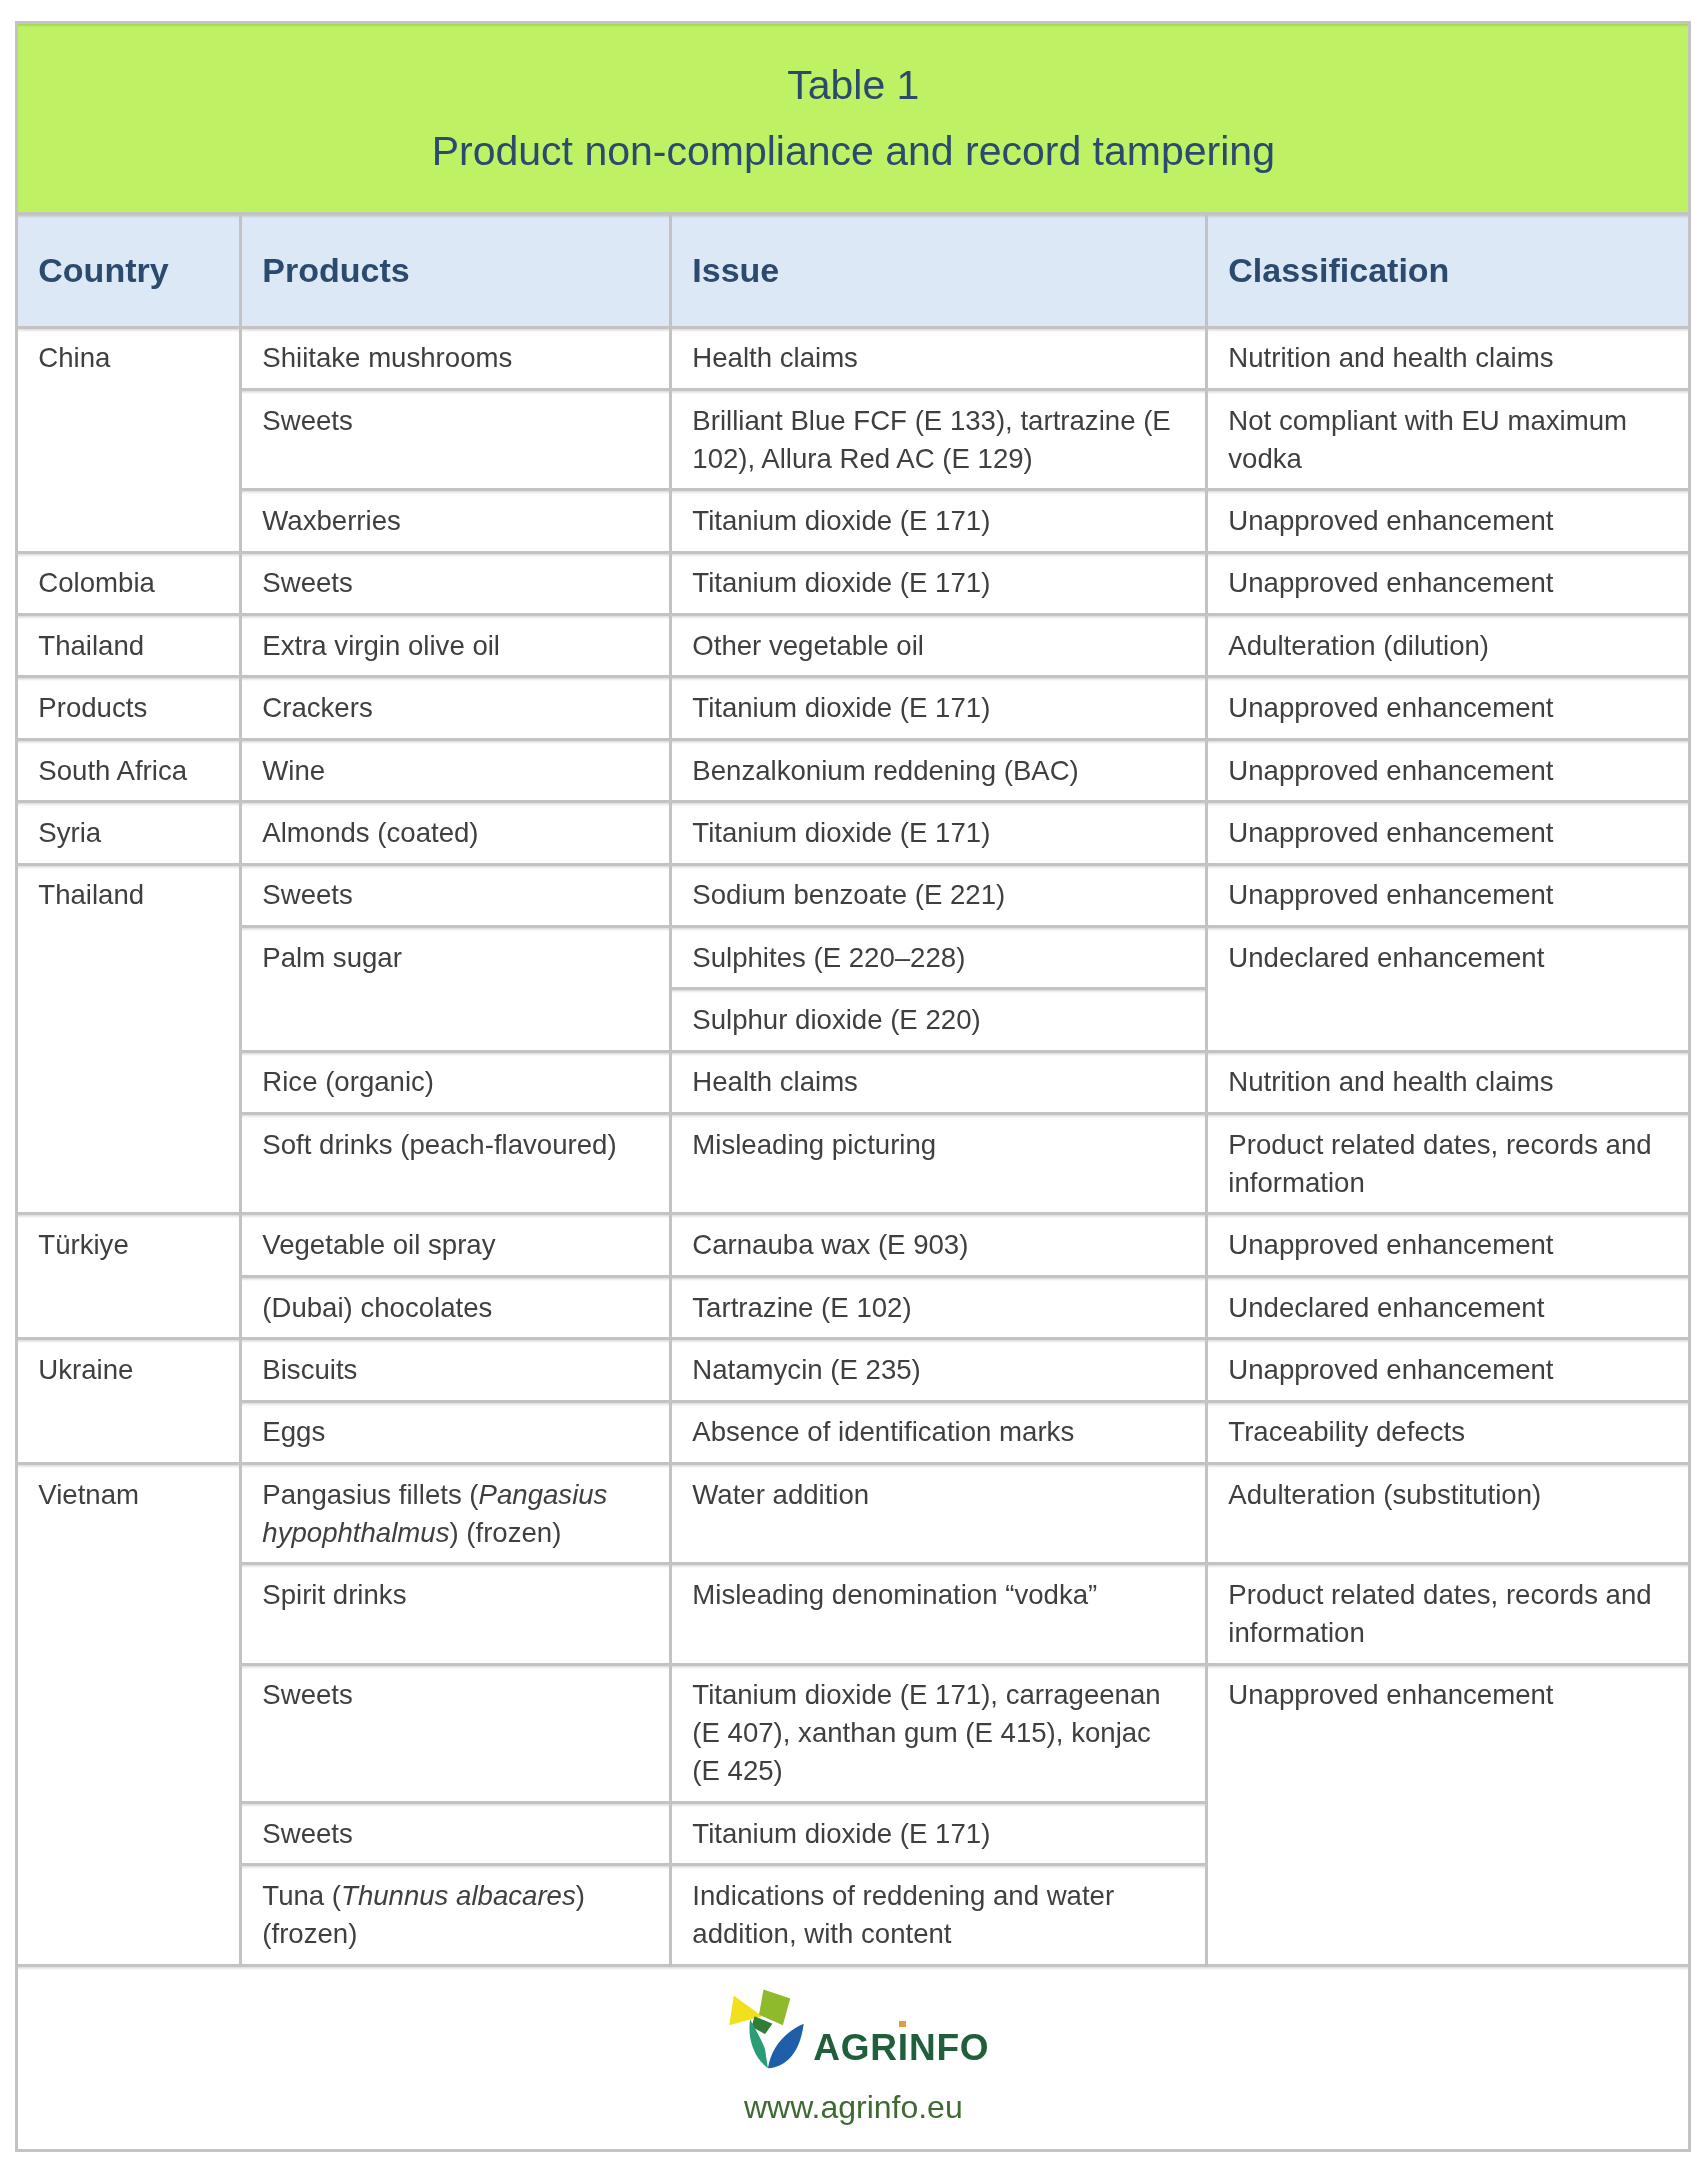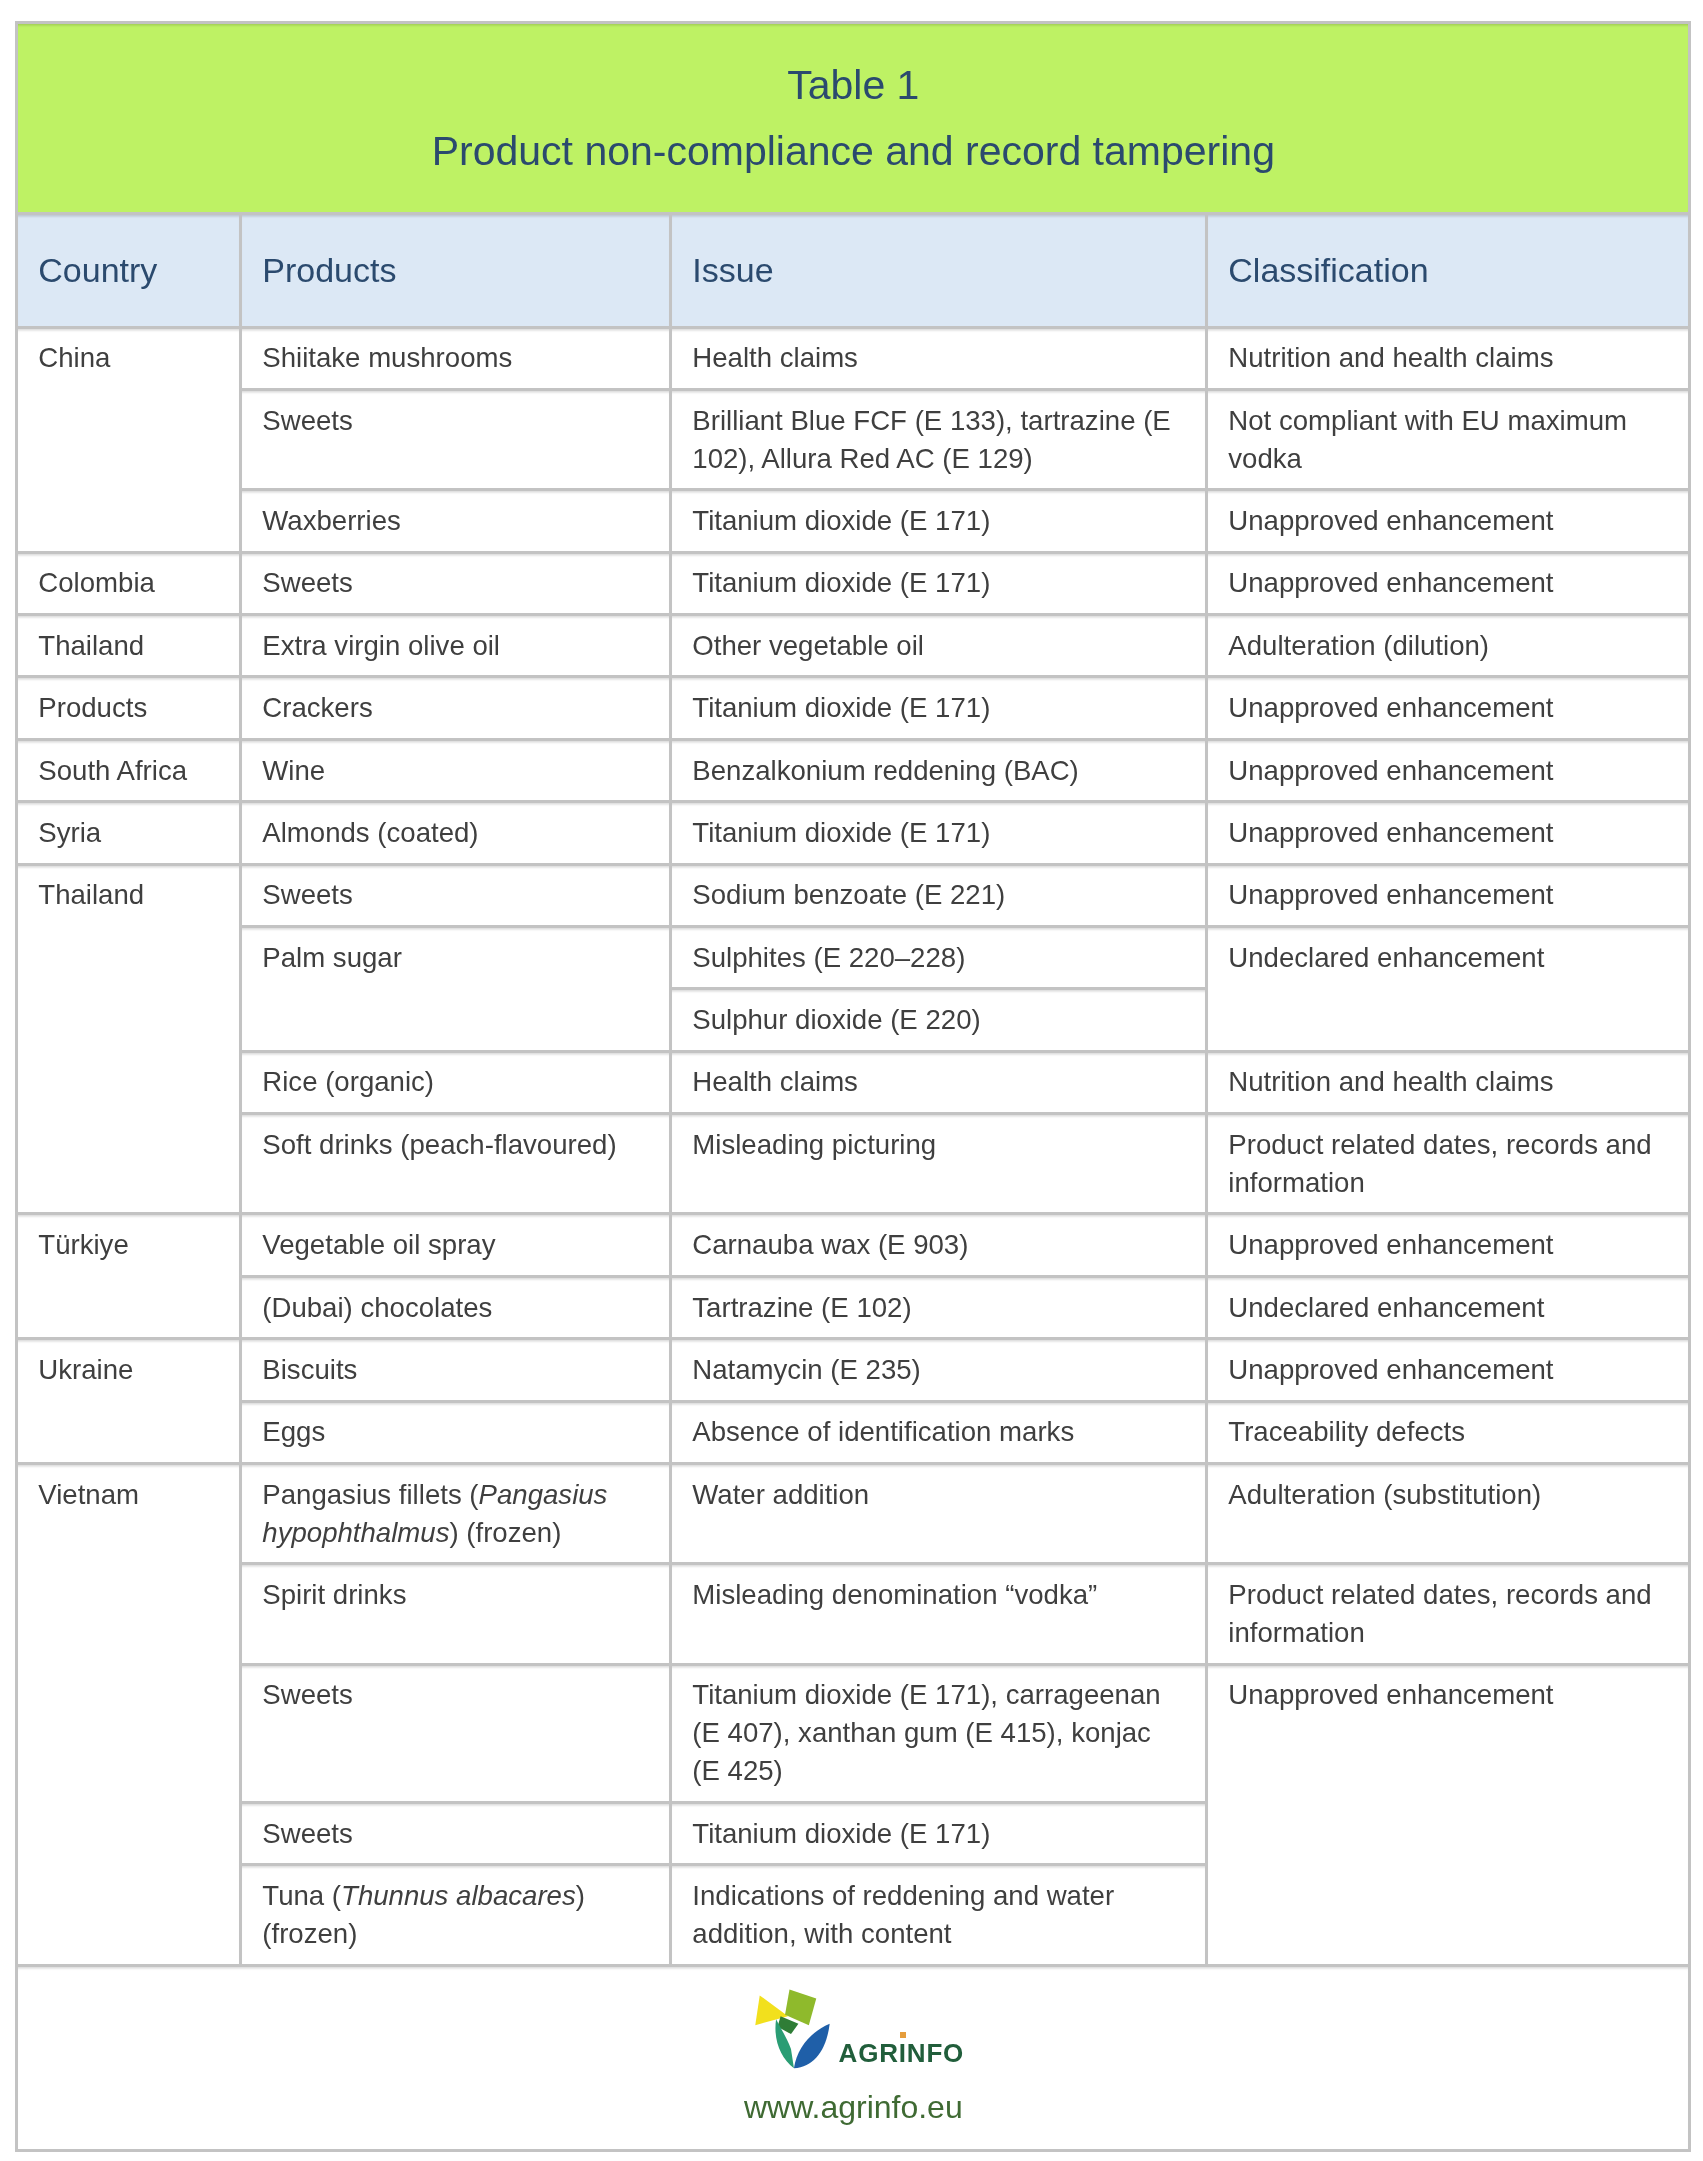--- a/index.html
+++ b/index.html
@@ -32,38 +32,38 @@
     font-size:41px;
     line-height:66px;
     padding:27.6px 15.3px;
     font-weight:400;
   }
   tr.head-row th{
     background:#dce8f5;
     color:#2b4a6e;
     font-size:34px;
     line-height:41px;
-    font-weight:400;
+    font-weight:700;
     padding:35px 20px;
   }
   em{font-style:italic;}
   td.footer-cell{
     text-align:center;
     padding:18.4px 15.3px 23px 15.3px;
   }
   .logo-row{
     display:flex;
     justify-content:center;
     align-items:flex-end;
     gap:6.1px;
   }
   .logo-mark{display:block;}
   .logo-text{
     font-weight:bold;
-    font-size:26px;
+    font-size:37px;
     color:#215e3b;
     letter-spacing:0.8px;
     line-height:1;
     padding-bottom:12.3px;
     white-space:nowrap;
   }
   .logo-i{position:relative;display:inline-block;}
   .logo-i::before{
     content:"";
     position:absolute;

